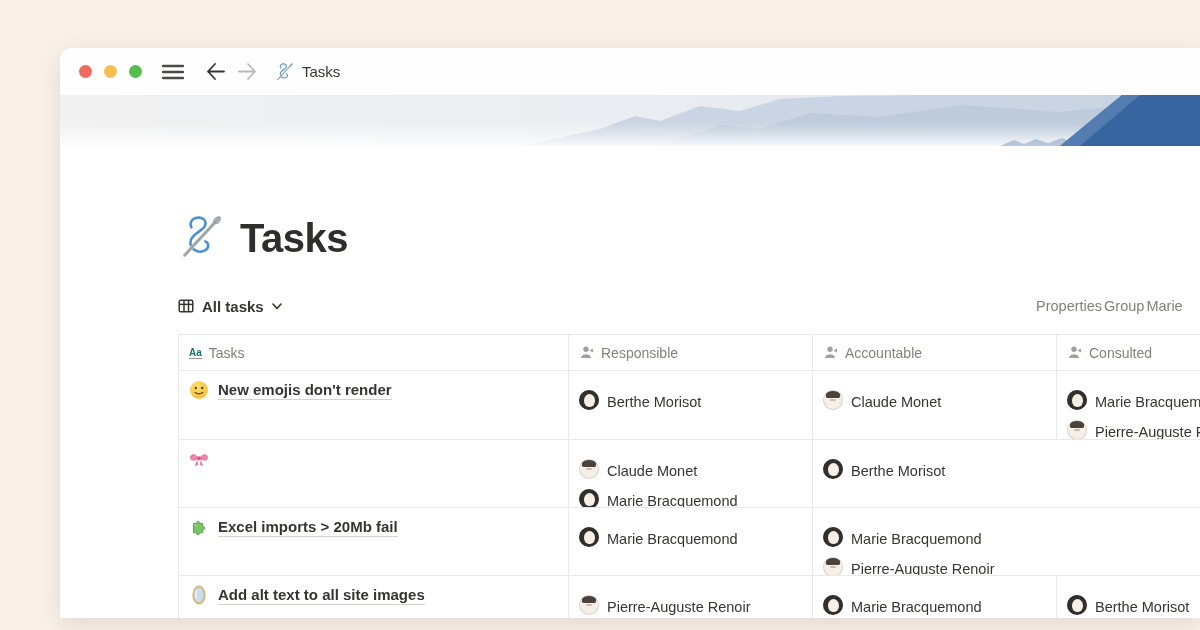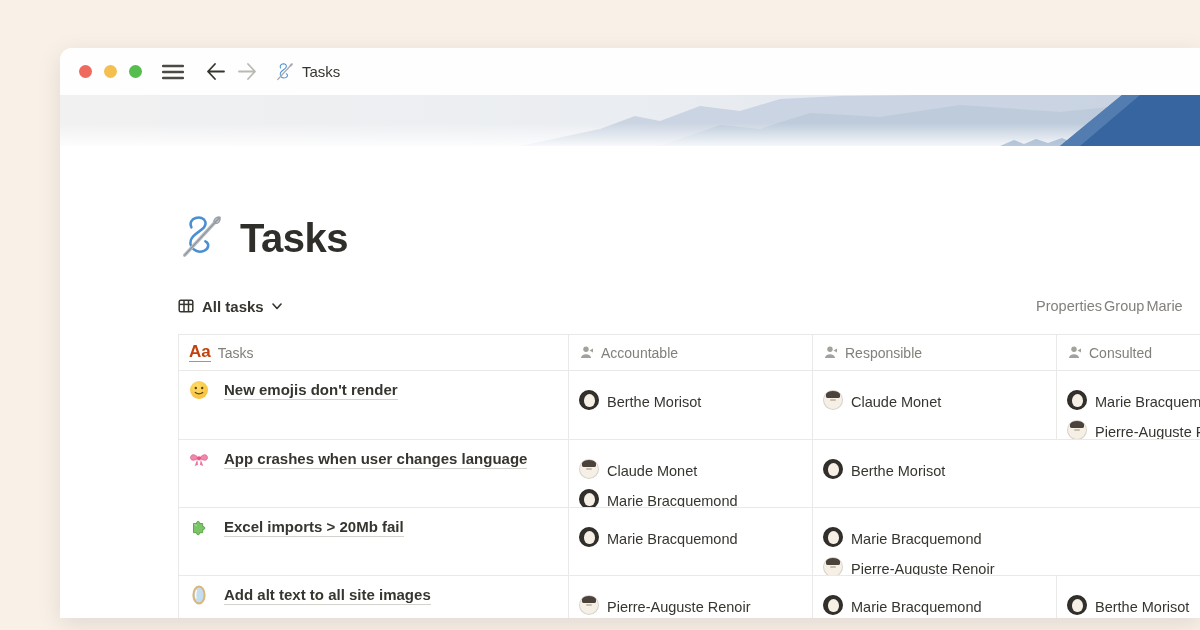--- a/index.html
+++ b/index.html
@@ -37,24 +37,24 @@
   .view-action { font-size:14.5px; color:#82807b; background:none; border:none; cursor:pointer; font-family:inherit; }
 
   
   .table { margin-top:10px; width:1122px; border-top:1px solid #e9e9e7; border-left:1px solid #e9e9e7; }
   .t-row { display:flex; border-bottom:1px solid #e9e9e7; }
   .t-cell { flex:none; padding:9px 12px 0 10px; overflow:hidden; }
   .c0 { width:390px; } .c1 { width:244px; } .c2 { width:244px; } .c3 { width:244px; }
   .c0,.c1,.c2 { border-right:1px solid #e9e9e7; }
   .head .t-cell { display:flex; align-items:center; gap:7px; height:35px; padding-top:0; }
   .head-label { font-size:14px; color:#82807b; }
-  .aa-glyph { font-size:17px; font-weight:600; color:#c2410c; border-bottom:1.5px solid #9b9894; line-height:1.1; }
+  .aa-glyph { font-size:10px; font-weight:600; color:#0f766e; border-bottom:1.5px solid #9b9894; line-height:1.1; }
   .r1 { height:69px; } .r2,.r3 { height:68px; } .r4 { height:45px; }
 
-  .title-line { display:flex; align-items:center; gap:15px; cursor:pointer; }
+  .title-line { display:flex; align-items:center; gap:9px; cursor:pointer; }
   .task-title { font-size:15px; font-weight:600; color:#37352f;
                 border-bottom:1.5px solid #d4d2cc; padding-bottom:1px; white-space:nowrap; }
   .person { display:flex; align-items:flex-end; gap:8px; height:30px; cursor:pointer; }
   .person-name { font-size:14.5px; color:#37352f; white-space:nowrap; }
 
   .avatar { width:20px; height:20px; border-radius:50%; position:relative; overflow:hidden;
             flex:none; box-shadow:inset 0 0 0 1px rgba(0,0,0,.12); }
   .avatar[data-variant="woman"] { background:#33302c; }
   .avatar[data-variant="woman"]::after { content:""; position:absolute; left:4.5px; top:4px;
             width:11px; height:13px; background:#f6efe6; border-radius:50% 50% 46% 46%; }
@@ -164,35 +164,35 @@
         </div>
       </div>
 
       <div class="table">
 
         <div class="t-row head">
           <div class="t-cell c0">
             <span class="aa-glyph">Aa</span>
             <span class="head-label">Tasks</span>
           </div>
+          <div class="t-cell c1">
+            <svg width="15" height="15" viewBox="0 0 15 15">
+              <circle cx="7" cy="4.3" r="2.7" fill="#a3a19c"></circle>
+                <path d="M1.8 13 a5.3 4.8 0 0 1 10.4 0 Z" fill="#a3a19c"></path>
+              <path d="M10.5 5.5 l3.5 -2 v4 Z" fill="#a3a19c"></path>
+            </svg>
+            <span class="head-label">Responsible</span>
+          </div>
           <div class="t-cell c2">
             <svg width="15" height="15" viewBox="0 0 15 15">
               <circle cx="7" cy="4.3" r="2.7" fill="#a3a19c"></circle>
                 <path d="M1.8 13 a5.3 4.8 0 0 1 10.4 0 Z" fill="#a3a19c"></path>
               <path d="M10.5 5.5 l3.5 -2 v4 Z" fill="#a3a19c"></path>
             </svg>
             <span class="head-label">Accountable</span>
-          </div>
-          <div class="t-cell c1">
-            <svg width="15" height="15" viewBox="0 0 15 15">
-              <circle cx="7" cy="4.3" r="2.7" fill="#a3a19c"></circle>
-                <path d="M1.8 13 a5.3 4.8 0 0 1 10.4 0 Z" fill="#a3a19c"></path>
-              <path d="M10.5 5.5 l3.5 -2 v4 Z" fill="#a3a19c"></path>
-            </svg>
-            <span class="head-label">Responsible</span>
           </div>
           <div class="t-cell c3">
             <svg width="15" height="15" viewBox="0 0 15 15">
               <circle cx="7" cy="4.3" r="2.7" fill="#a3a19c"></circle>
                 <path d="M1.8 13 a5.3 4.8 0 0 1 10.4 0 Z" fill="#a3a19c"></path>
               <path d="M10.5 5.5 l3.5 -2 v4 Z" fill="#a3a19c"></path>
             </svg>
             <span class="head-label">Consulted</span>
           </div>
         </div>
@@ -242,21 +242,20 @@
         <div class="t-row r2">
           <div class="t-cell c0">
             <div class="title-line">
               <svg class="task-icon" viewBox="0 0 20 20">
                 <path d="M9.5 9 C5.5 4.5 2.2 5 1.6 8.2 C1.1 11.2 4.5 12.8 9.5 9 Z" fill="#f287aa" stroke="#d95f8e" stroke-width=".8"></path>
                 <path d="M10.5 9 C14.5 4.5 17.8 5 18.4 8.2 C18.9 11.2 15.5 12.8 10.5 9 Z" fill="#f287aa" stroke="#d95f8e" stroke-width=".8"></path>
                 <path d="M8.2 10.5 L5.8 17 L9 15.8 Z" fill="#ee6f9b"></path>
                 <path d="M11.8 10.5 L14.2 17 L11 15.8 Z" fill="#ee6f9b"></path>
                 <circle cx="10" cy="9.3" r="2.1" fill="#e9558a"></circle>
               </svg>
-              <span class="task-title">App crashes when user changes language</span>
             </div>
           </div>
           <div class="t-cell c1">
             <div class="person">
               <span class="avatar" data-variant="man"></span>
               <span class="person-name">Claude Monet</span>
             </div>
             <div class="person">
               <span class="avatar" data-variant="woman"></span>
               <span class="person-name">Marie Bracquemond</span>

